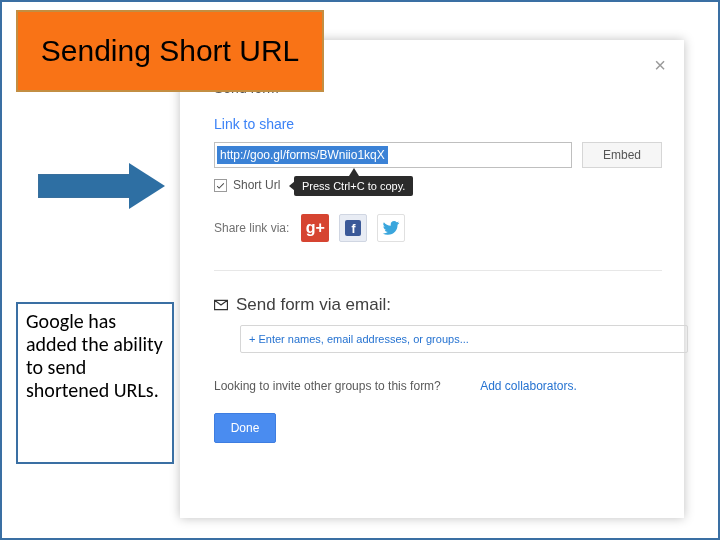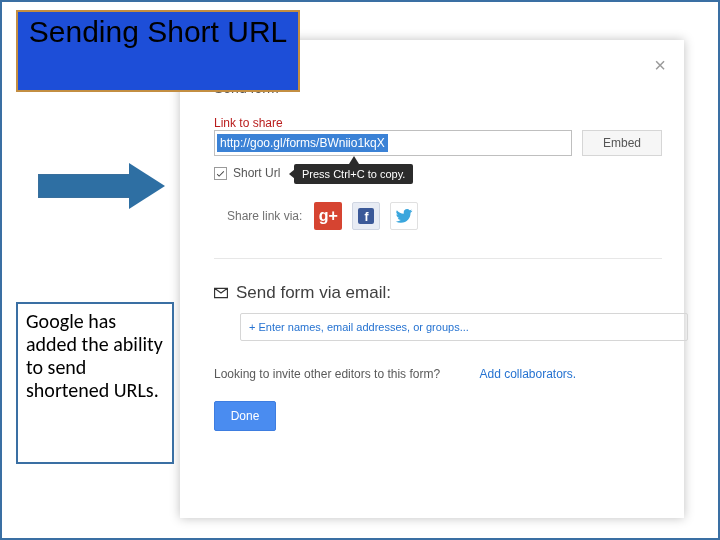--- a/index.html
+++ b/index.html
@@ -2,23 +2,23 @@
 <html><head>
 <meta charset="utf-8">
 <style>
   * { box-sizing: border-box; margin: 0; padding: 0; }
   html, body { width: 720px; height: 540px; font-family: Arial, Helvetica, sans-serif; background: #fff; }
   .slide {
     position: relative; width: 720px; height: 540px;
     border: 2px solid #3a6fa3; background: #fff;
   }
   .title-box {
-    position: absolute; left: 14px; top: 8px; width: 284px; height: 82px;
-    background: #1d4ed8; border: 2px solid #c38e42; z-index: 30;
-    display: flex; align-items: flex-start; justify-content: center;
+    position: absolute; left: 14px; top: 8px; width: 308px; height: 82px;
+    background: #f97316; border: 2px solid #c38e42; z-index: 30;
+    display: flex; align-items: center; justify-content: center;
     text-align: center; font-size: 30px; line-height: 1.05;
     padding: 4px 6px;
   }
   .caption-box {
     position: absolute; left: 14px; top: 300px; width: 158px; height: 162px;
     background: #fff; border: 2px solid #3a6fa3; z-index: 30;
     font-size: 20px; line-height: 1.15; padding: 6px 8px;
     font-family: Calibri, Arial, sans-serif;
   }
   .arrow {
@@ -48,21 +48,21 @@
   .dialog {
     position: absolute; left: 178px; top: 38px; width: 504px; height: 478px;
     background: #fff; box-shadow: 0 0 10px rgba(0,0,0,0.25);
     z-index: 10;
   }
   .dialog .close {
     position: absolute; right: 18px; top: 14px; font-size: 20px; color: #9a9a9a; cursor: pointer;
   }
   .dialog-body { position: absolute; left: 34px; top: 40px; right: 22px; }
   .dlg-title { font-size: 14px; color: #555; margin-bottom: 20px; }
-  .section-label { font-size: 12px; color: #b91c1c; margin-bottom: 0; }
+  .section-label { font-size: 14px; color: #3b82f6; margin-bottom: 10px; }
   .url-row { display: flex; gap: 10px; align-items: center; margin-bottom: 10px; }
   .url-input {
     flex: 1; height: 26px; border: 1px solid #bfbfbf; padding: 6px 2px;
     display: flex; align-items: center; overflow: hidden;
   }
   .url-selected {
     background: #3b82d6; color: #fff; font-size: 12px; padding: 2px 3px;
     white-space: nowrap;
   }
   .embed-btn {
@@ -79,21 +79,21 @@
     background: #2b2b2b; color: #fff; font-size: 11px; padding: 4px 8px; border-radius: 2px;
     white-space: nowrap;
   }
   .tooltip::before {
     content: ""; position: absolute; left: -5px; top: 50%; transform: translateY(-50%);
     border-top: 5px solid transparent; border-bottom: 5px solid transparent; border-right: 6px solid #2b2b2b;
   }
   .tooltip .tip { position: absolute; top: -8px; left: 50%; transform: translateX(-50%);
     border-left: 5px solid transparent; border-right: 5px solid transparent; border-bottom: 8px solid #2b2b2b; }
   .share-row { display: flex; align-items: center; gap: 10px; margin-bottom: 28px; }
-  .share-label { font-size: 12px; color: #717171; margin-right: 2px; margin-left: 13px; }
+  .share-label { font-size: 12px; color: #717171; margin-right: 2px; }
   .soc { width: 28px; height: 28px; border-radius: 2px; display: inline-flex; align-items: center; justify-content: center; cursor: pointer; }
   .gplus { background: #d64431; color: #fff; font-weight: bold; font-size: 16px; }
   .fb { background: #e8ecf4; border: 1px solid #d0d6e2; }
   .fb-inner { width: 16px; height: 16px; background: #3b5998; border-radius: 2px; display:flex; align-items:flex-end; justify-content:center; color:#fff; font-weight:bold; font-size:12px; line-height:14px; }
   .tw { background: #fff; border: 1px solid #e0e0e0; }
   .tw svg { width: 18px; height: 18px; fill: #3aa6dd; }
   .hr { border: none; border-top: 1px solid #e7e7e7; margin-bottom: 24px; }
   .email-row { display: flex; align-items: center; gap: 8px; margin-bottom: 10px; }
   .email-row svg { width: 14px; height: 12px; fill: #444; }
   .email-label { font-size: 17px; color: #404040; }
@@ -186,21 +186,21 @@
             <path d="M1 1h22v16H1z M1 1l11 8 11-8" fill="none" stroke="#333" stroke-width="2"></path>
           </svg>
         <span class="email-label">Send form via email:</span>
       </div>
 
       <div class="recipients">
         <span>+ Enter names, email addresses, or groups...</span>
       </div>
 
       <div class="collab-line">
-        <span>Looking to invite other editors to this form? </span><span class="link">Add collaborators.</span>
+        <span>Looking to invite other groups to this form? </span><span class="link">Add collaborators.</span>
       </div>
 
       <div class="done-btn">
         <span>Done</span>
       </div>
     </div>
   </div>
 
 </div>
 

